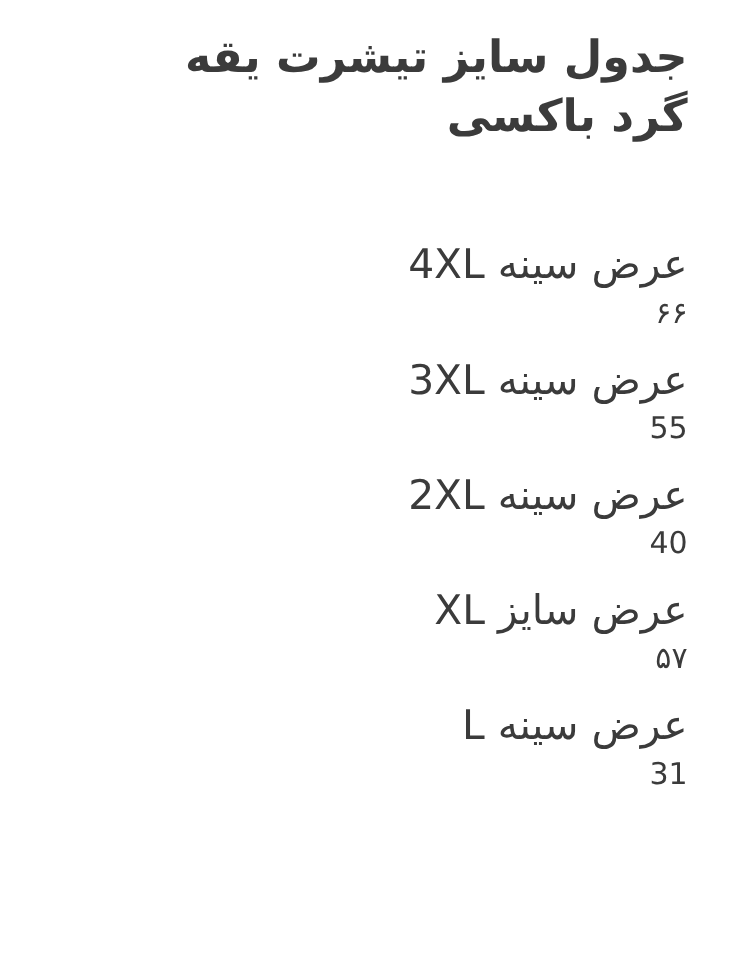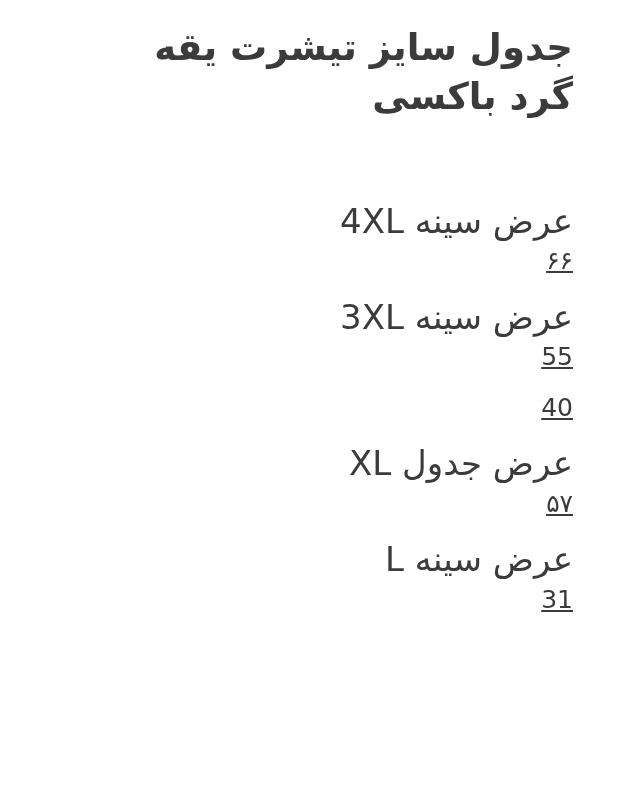--- a/index.html
+++ b/index.html
@@ -51,21 +51,20 @@
     white-space: nowrap;
   }
   .row-value {
     font-size: 25px;
     line-height: 1.30;
     color: #3b3b3b;
     display: block;
     text-align: right;
     margin-top: 2px;
     margin-bottom: 18px;
-    text-decoration: underline;
   }
 </style>
 </head>
 <body>
 
 <div class="page">
 
   <h1 class="title">جدول سایز تیشرت یقه گرد باکسی</h1>
 
   <div class="spacer"></div>
@@ -76,25 +75,26 @@
       <span class="row-label">عرض سینه 4XL</span>
       <span class="row-value">۶۶</span>
     </div>
 
     <div class="row">
       <span class="row-label">عرض سینه 3XL</span>
       <span class="row-value">55</span>
     </div>
 
     <div class="row">
+      <span class="row-label">عرض سینه 2XL</span>
       <span class="row-value">40</span>
     </div>
 
     <div class="row">
-      <span class="row-label">عرض جدول XL</span>
+      <span class="row-label">عرض سایز XL</span>
       <span class="row-value">۵۷</span>
     </div>
 
     <div class="row">
       <span class="row-label">عرض سینه L</span>
       <span class="row-value">31</span>
     </div>
 
   </div>
 </div>

